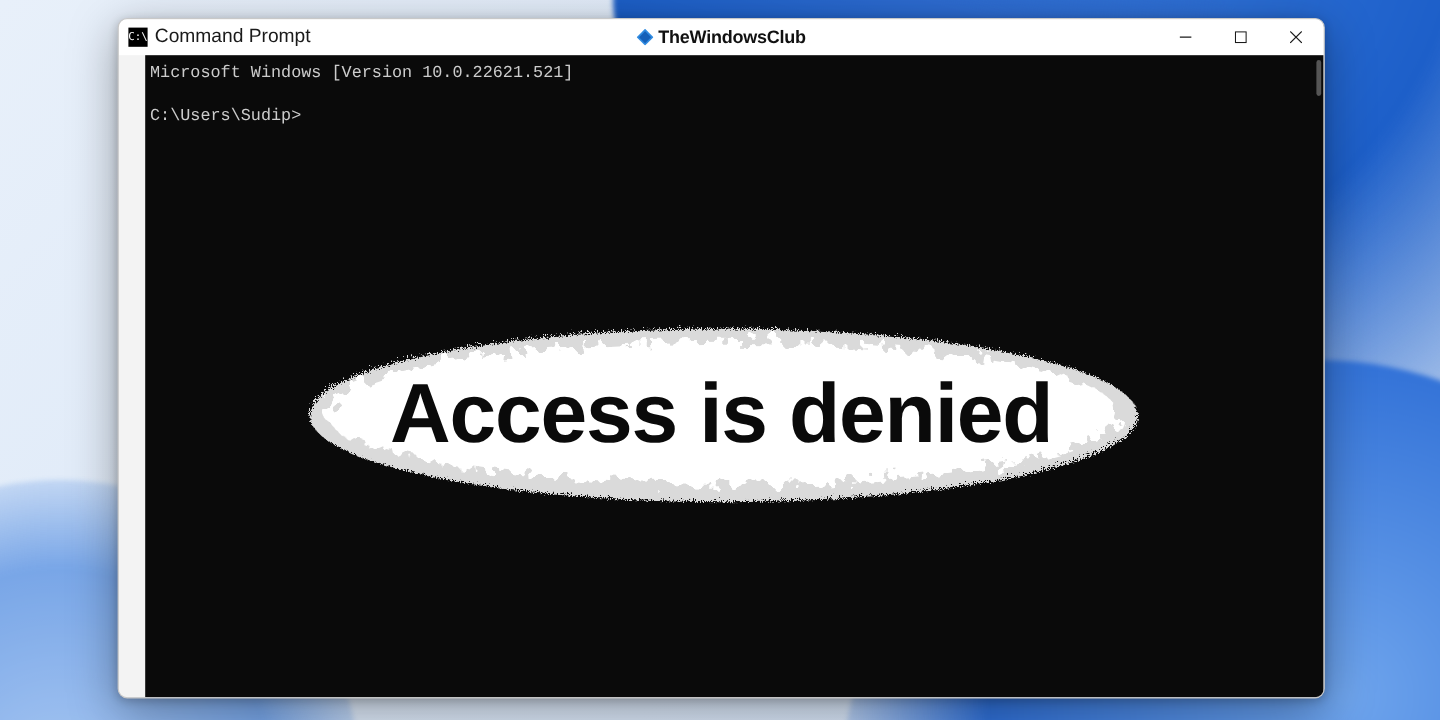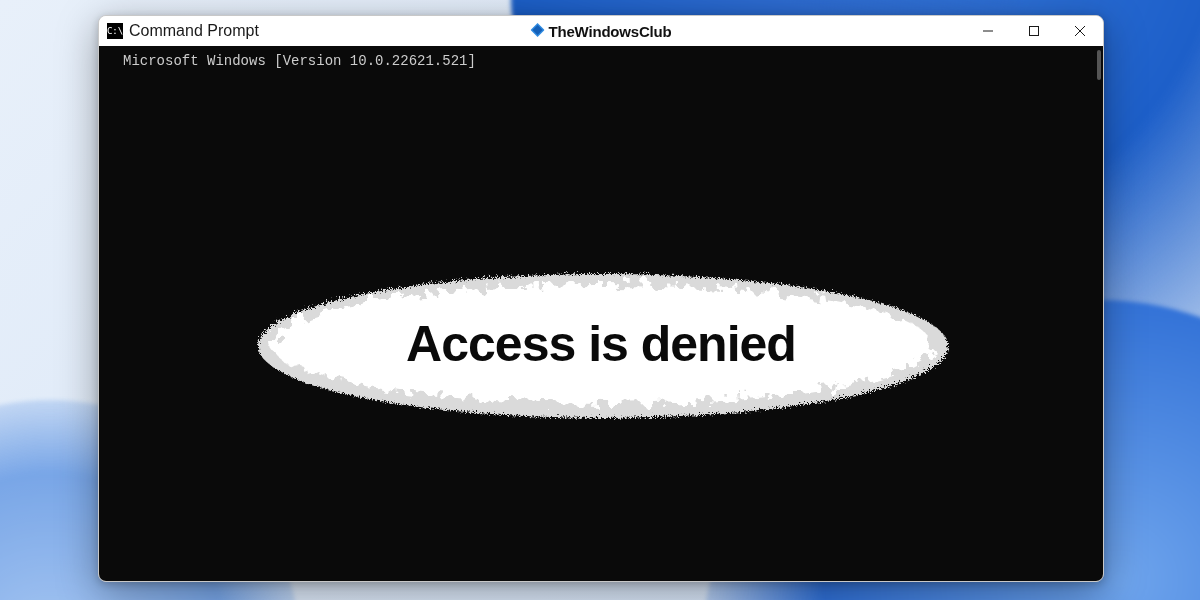--- a/index.html
+++ b/index.html
@@ -89,21 +89,21 @@
     }
     .title-text {
       font-size: 16px;
       color: #1a1a1a;
     }
     .titlebar-center {
       position: absolute;
       left: 50%;
       transform: translateX(-50%);
       display: flex;
-      align-items: flex-start;
+      align-items: center;
       gap: 4px;
     }
     .twc-logo {
       width: 14px; height: 14px;
       display: inline-block;
     }
     .brand-text {
       font-size: 15px;
       font-weight: 600;
       color: #111;
@@ -123,26 +123,27 @@
       font-size: 10px;
       color: #1a1a1a;
       cursor: pointer;
     }
     .win-btn svg { width: 10px; height: 10px; stroke: currentColor; }
 
     
     .terminal {
       flex: 1;
       background: #0a0a0a;
-      padding: 6px 24px;
+      padding: 6px 4px;
       font-family: Consolas, "Courier New", monospace;
       font-size: 14px;
       color: #cccccc;
       line-height: 1.3;
       position: relative;
+      margin-left: 22px;
     }
     .term-line { white-space: pre; }
     .term-prompt { white-space: pre; }
     .term-scrollbar-stub {
       position: absolute;
       top: 4px; right: 2px;
       width: 4px; height: 30px;
       background: #555;
       border-radius: 2px;
     }
@@ -163,21 +164,21 @@
       align-items: center;
       justify-content: center;
     }
     .splat-bg {
       position: absolute;
       inset: 0;
     }
     .overlay-text {
       position: relative;
       font-family: "Trebuchet MS", "Segoe UI", sans-serif;
-      font-size: 50px;
+      font-size: 70px;
       font-weight: 700;
       color: #0a0a0a;
       letter-spacing: -1px;
       z-index: 2;
     }
   </style>
 </head>
 <body>
 
 <div class="bg-swirl swirl-1"></div>
@@ -219,20 +220,21 @@
             <line x1="0" y1="0" x2="10" y2="10" stroke-width="1"></line>
             <line x1="10" y1="0" x2="0" y2="10" stroke-width="1"></line>
           </svg>
       </div>
     </div>
   </div>
 
   <div class="terminal">
     <div class="term-line">Microsoft Windows [Version 10.0.22621.521]</div>
     <div class="term-line">&nbsp;</div>
+    <div class="term-prompt">C:\Users\Sudip&gt;</div>
     <div class="term-scrollbar-stub"></div>
   </div>
 
   <div class="overlay">
     <div class="splat">
       <svg class="splat-bg" viewBox="0 0 720 170">
         <defs>
           <filter id="rough">
               <feTurbulence type="fractalNoise" baseFrequency="0.08" numOctaves="3" result="noise"></feTurbulence>
               <feDisplacementMap in="SourceGraphic" in2="noise" scale="28"></feDisplacementMap>

